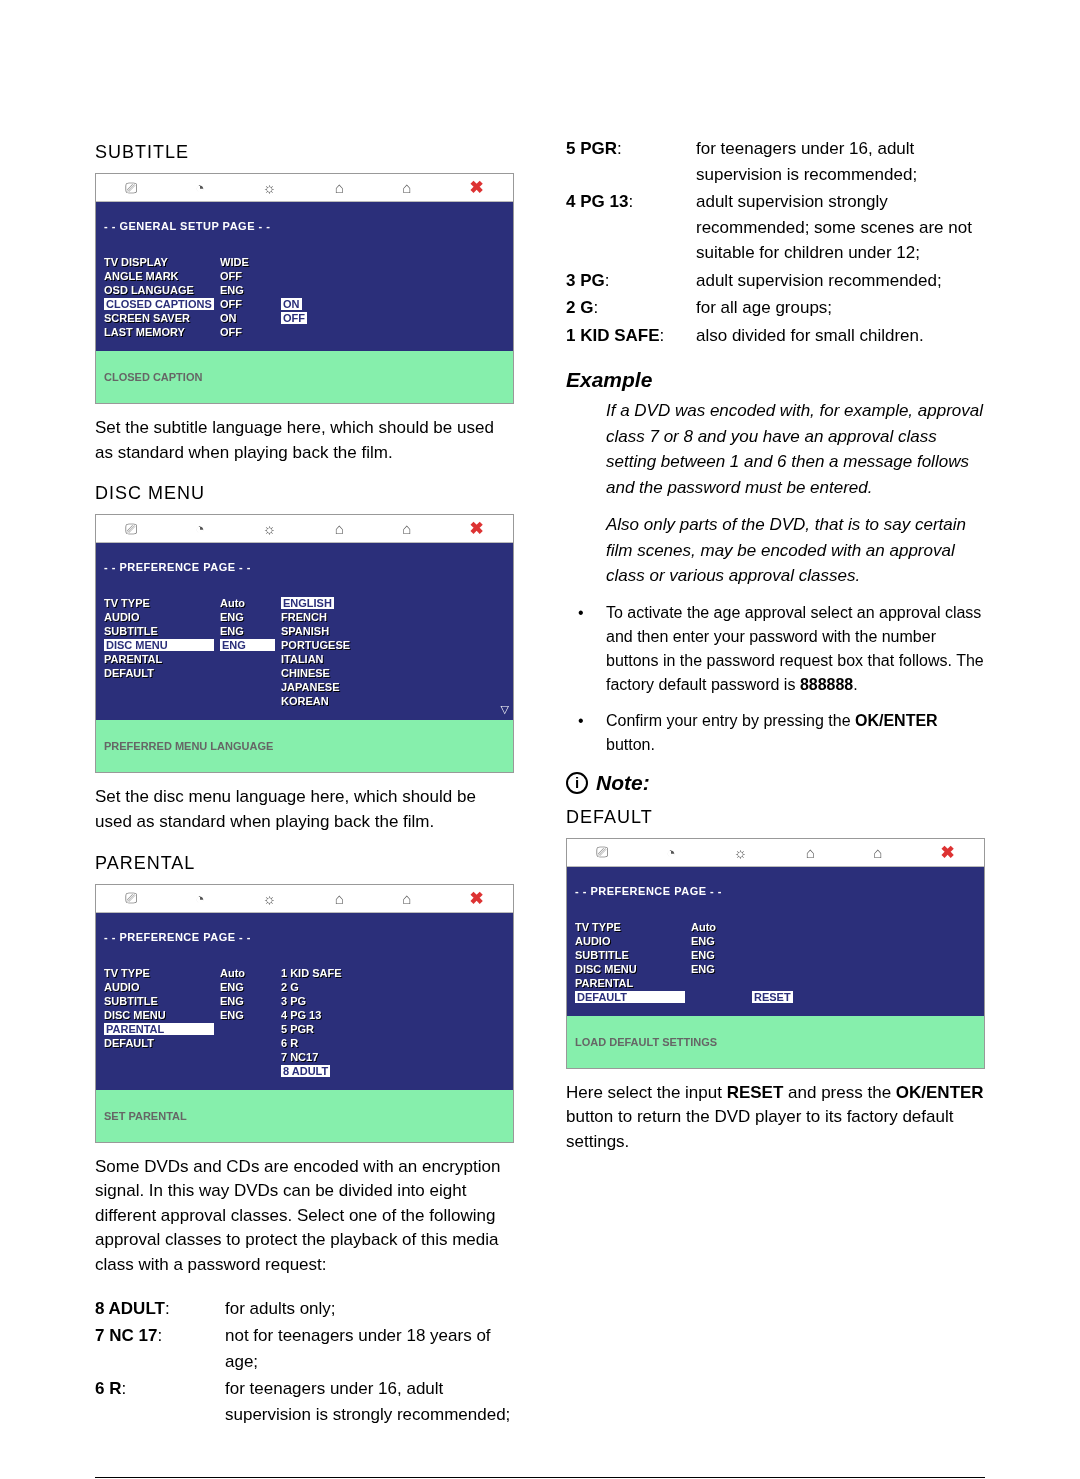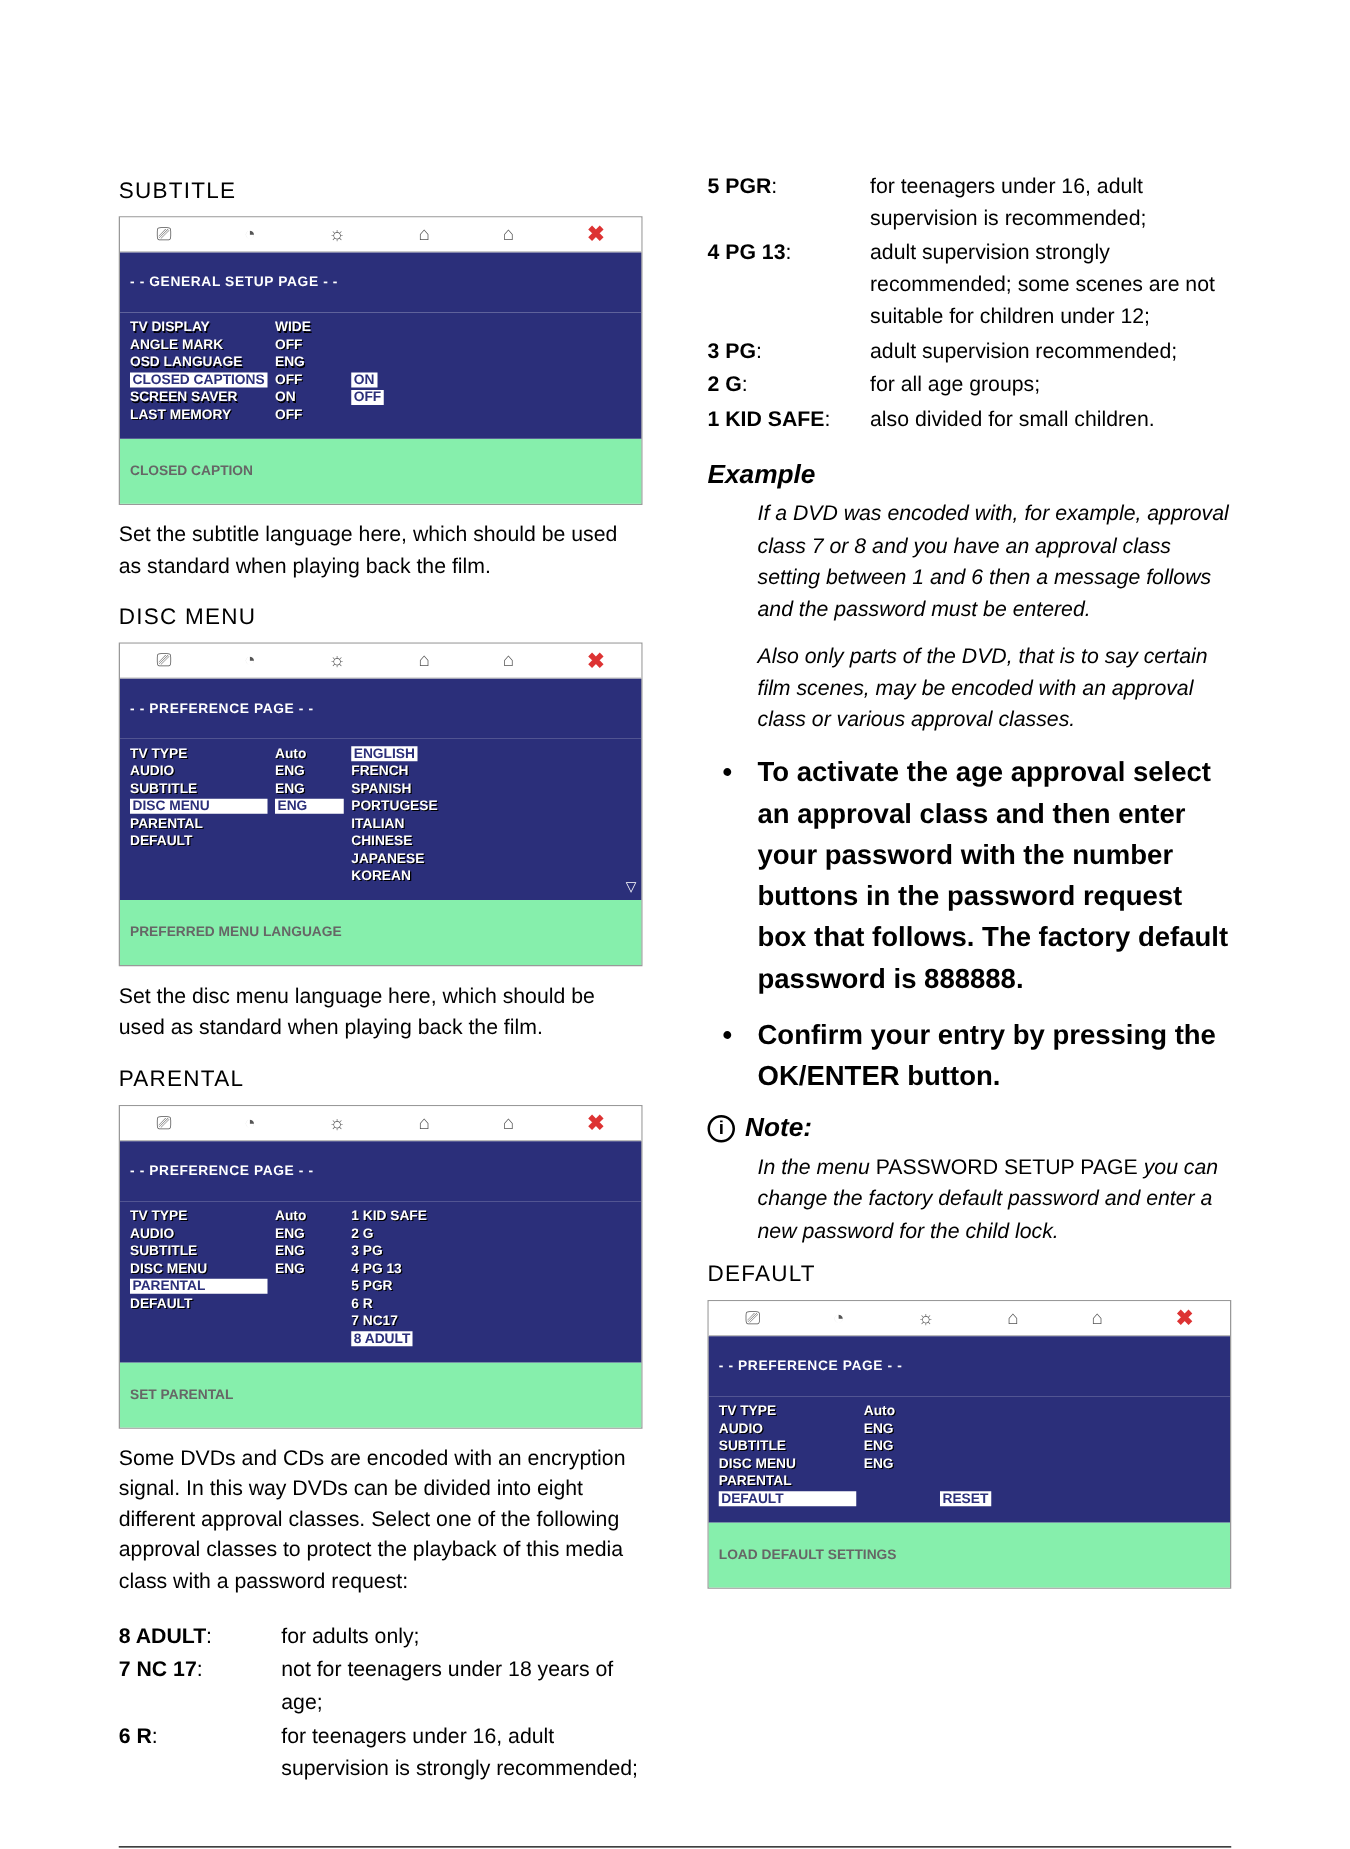--- a/index.html
+++ b/index.html
@@ -30,24 +30,23 @@
     font-style: italic;
     font-size: 17px;
     line-height: 1.5;
     margin: 6px 0 12px 40px;
   }
   .bold-it { font-weight: bold; font-style: italic; font-size: 21px; }
   ul.bullets { list-style: none; margin: 10px 0 8px 0; }
   ul.bullets li {
     position: relative;
     padding-left: 40px;
-    font-size: 22px;
+    font-size: 16px;
     line-height: 1.5;
     margin-bottom: 12px;
-    font-weight: bold;
   }
   ul.bullets li::before {
     content: "•";
     position: absolute;
     left: 12px;
     top: 0;
   }
   .ratings {
     display: grid;
     grid-template-columns: 130px 1fr;
@@ -325,23 +324,20 @@
       </li>
       <li>
         <span>Confirm your entry by pressing the </span><b>OK/ENTER</b><span> button.</span>
       </li>
     </ul>
 
     <div class="noteline">
       <span class="infoicon">i</span>
       <span class="bold-it">Note:</span>
     </div>
-    <p class="italic">
-      <span>In the menu </span><span style="font-style:normal;font-weight:400;">PASSWORD SETUP PAGE</span><span> you can change the factory default password and enter a new password for the child lock.</span>
-    </p>
 
     <h3 class="section">DEFAULT</h3>
     <div class="osd">
       <div class="iconbar">
         <span>⎚</span>
         <span>◔</span>
         <span>☼</span>
         <span>⌂</span>
         <span>⌂</span>
         <span class="x">✖</span>
@@ -374,20 +370,23 @@
             <span class="c3"></span>
           </div>
           <div class="row">
             <span class="c1 hl">DEFAULT</span>
             <span class="c2"></span>
             <span class="c3"><span class="hl">RESET</span></span>
           </div>
         </div>
       <div class="statusbar">LOAD DEFAULT SETTINGS</div>
     </div>
+    <p class="body">
+      <span>Here select the input </span><b>RESET</b><span> and press the </span><b>OK/ENTER</b><span> button to return the DVD player to its factory default settings.</span>
+    </p>
   </div>
 </div>
 
 <div class="footer">
   <span class="gb">GB</span>
   <span class="pagenum">- 18 -</span>
   <span style="visibility:hidden;" class="gb">GB</span>
 </div>
 
 </body></html>

